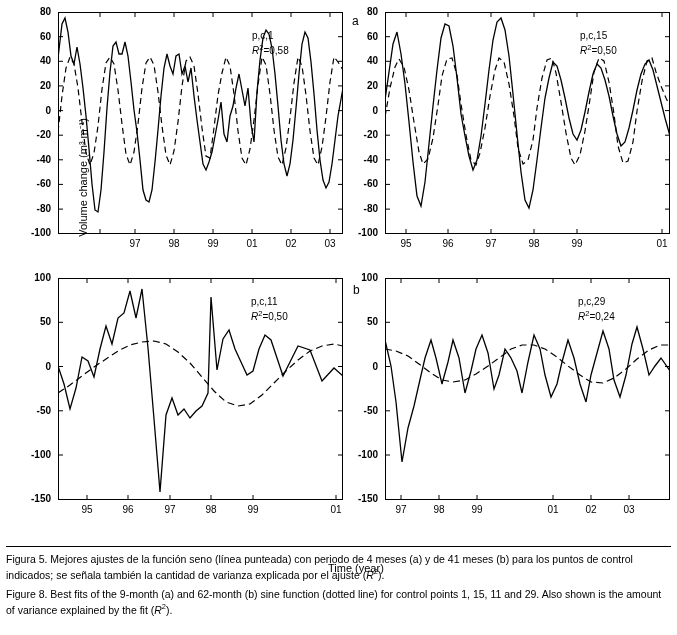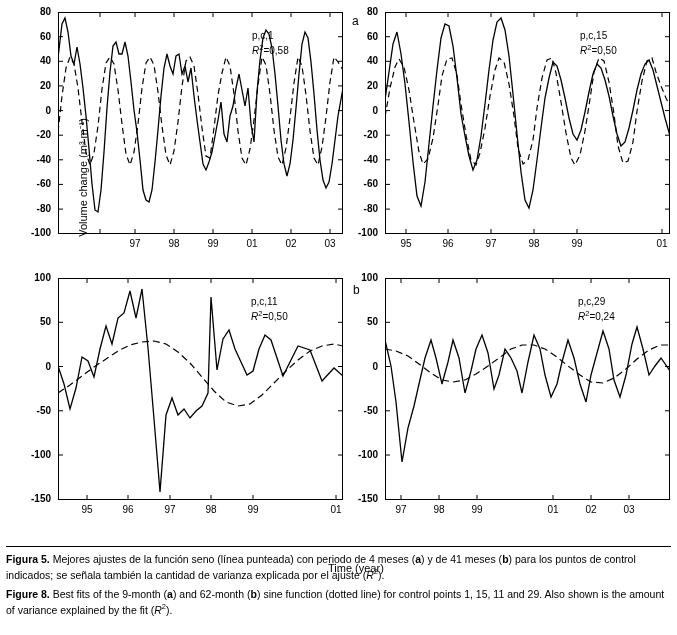--- a/index.html
+++ b/index.html
@@ -84,21 +84,21 @@
     font-weight: normal;
   }
   .caption {
     position: absolute;
     left: 6px;
     top: 552px;
     width: 665px;
     font-size: 10.5px;
     line-height: 1.45;
   }
-  .caption b { font-weight: bold; margin-top: 22px; }
+  .caption b { font-weight: normal; margin-top: 22px; }
   .caption sup { font-size: 7.5px; vertical-align: super; }
   .cap-sep {
     position: absolute;
     left: 6px;
     top: 546px;
     width: 665px;
     height: 1px;
     background: #000;
   }
   svg { display: block; }

